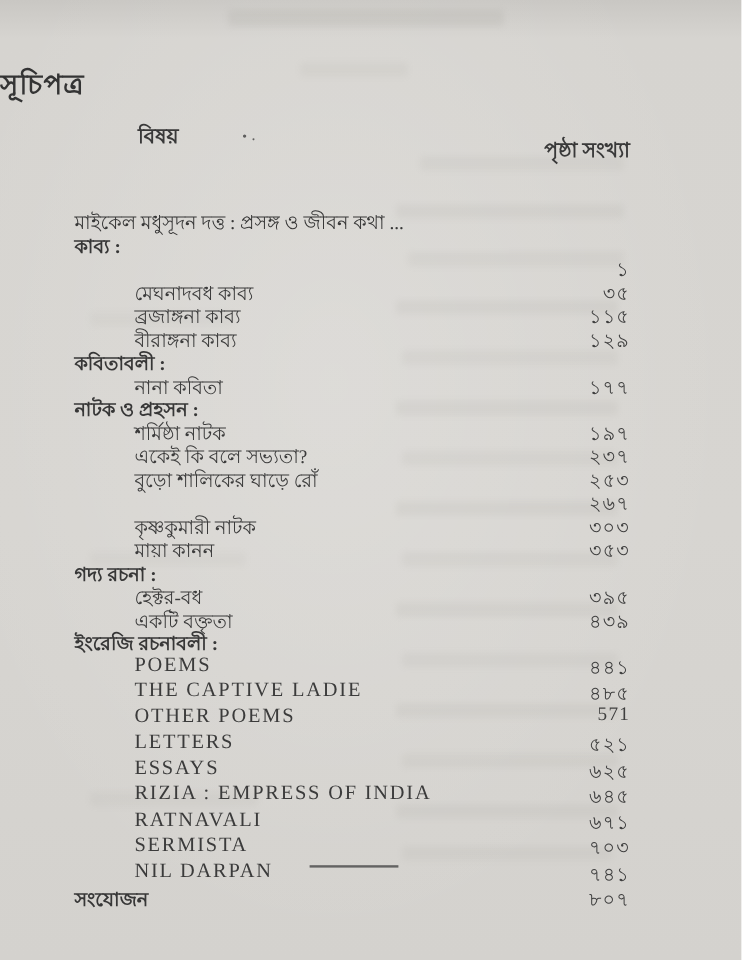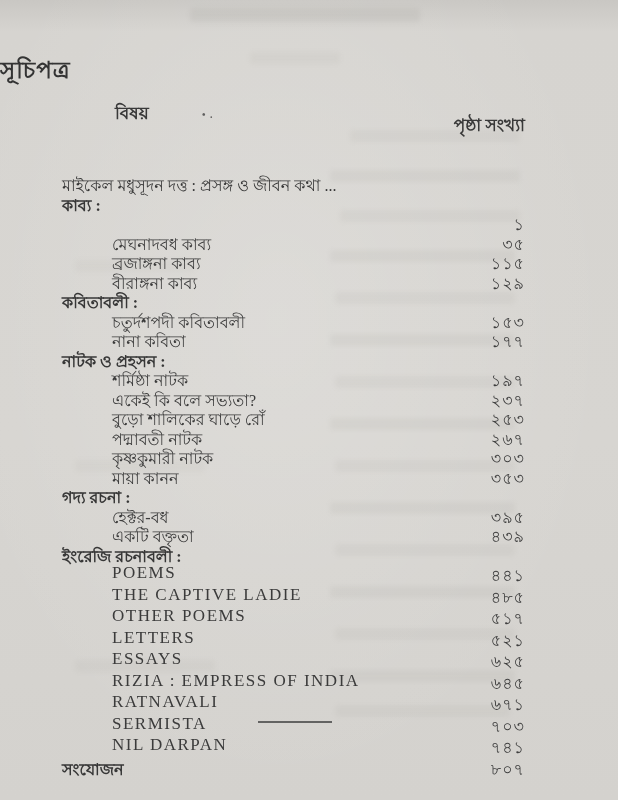--- a/index.html
+++ b/index.html
@@ -131,36 +131,35 @@
   </div>
 
   <div class="toc" id="toc">
       <div class="row intro"><span class="label">মাইকেল মধুসূদন দত্ত : প্রসঙ্গ ও জীবন কথা ...</span></div>
       <div class="row section"><span class="label">কাব্য :</span></div>
       <div class="row item"><span class="page">১</span></div>
       <div class="row item"><span class="label">মেঘনাদবধ কাব্য</span><span class="page">৩৫</span></div>
       <div class="row item"><span class="label">ব্রজাঙ্গনা কাব্য</span><span class="page">১১৫</span></div>
       <div class="row item"><span class="label">বীরাঙ্গনা কাব্য</span><span class="page">১২৯</span></div>
       <div class="row section"><span class="label">কবিতাবলী :</span></div>
-      <div class="row item"><span class="label">চতুর্দশপদী কবিতাবলী</span><span class="page">১৫৩</span></div>
       <div class="row item"><span class="label">নানা কবিতা</span><span class="page">১৭৭</span></div>
       <div class="row section"><span class="label">নাটক ও প্রহসন :</span></div>
       <div class="row item"><span class="label">শর্মিষ্ঠা নাটক</span><span class="page">১৯৭</span></div>
       <div class="row item"><span class="label">একেই কি বলে সভ্যতা?</span><span class="page">২৩৭</span></div>
       <div class="row item"><span class="label">বুড়ো শালিকের ঘাড়ে রোঁ</span><span class="page">২৫৩</span></div>
-      <div class="row item"><span class="label">পদ্মাবতী নাটক</span><span class="page">২৬৭</span></div>
+      <div class="row item"><span class="page">২৬৭</span></div>
       <div class="row item"><span class="label">কৃষ্ণকুমারী নাটক</span><span class="page">৩০৩</span></div>
       <div class="row item"><span class="label">মায়া কানন</span><span class="page">৩৫৩</span></div>
       <div class="row section"><span class="label">গদ্য রচনা :</span></div>
       <div class="row item"><span class="label">হেক্টর-বধ</span><span class="page">৩৯৫</span></div>
       <div class="row item"><span class="label">একটি বক্তৃতা</span><span class="page">৪৩৯</span></div>
       <div class="row section"><span class="label">ইংরেজি রচনাবলী :</span></div>
       <div class="row item latin"><span class="label">POEMS</span><span class="page">৪৪১</span></div>
       <div class="row item latin"><span class="label">THE CAPTIVE LADIE</span><span class="page">৪৮৫</span></div>
-      <div class="row item latin"><span class="label">OTHER POEMS</span><span class="page">৫১৭</span></div>
+      <div class="row item latin"><span class="label">OTHER POEMS</span><span class="page">571</span></div>
       <div class="row item latin"><span class="label">LETTERS</span><span class="page">৫২১</span></div>
       <div class="row item latin"><span class="label">ESSAYS</span><span class="page">৬২৫</span></div>
       <div class="row item latin"><span class="label">RIZIA : EMPRESS OF INDIA</span><span class="page">৬৪৫</span></div>
       <div class="row item latin"><span class="label">RATNAVALI</span><span class="page">৬৭১</span></div>
       <div class="row item latin"><span class="label">SERMISTA</span><span class="page">৭০৩</span></div>
       <div class="row item latin"><span class="label">NIL DARPAN</span><span class="page">৭৪১</span></div>
       <div class="row section"><span class="label">সংযোজন</span><span class="page">৮০৭</span></div>
     </div>
 
   <div class="end-rule"></div>

